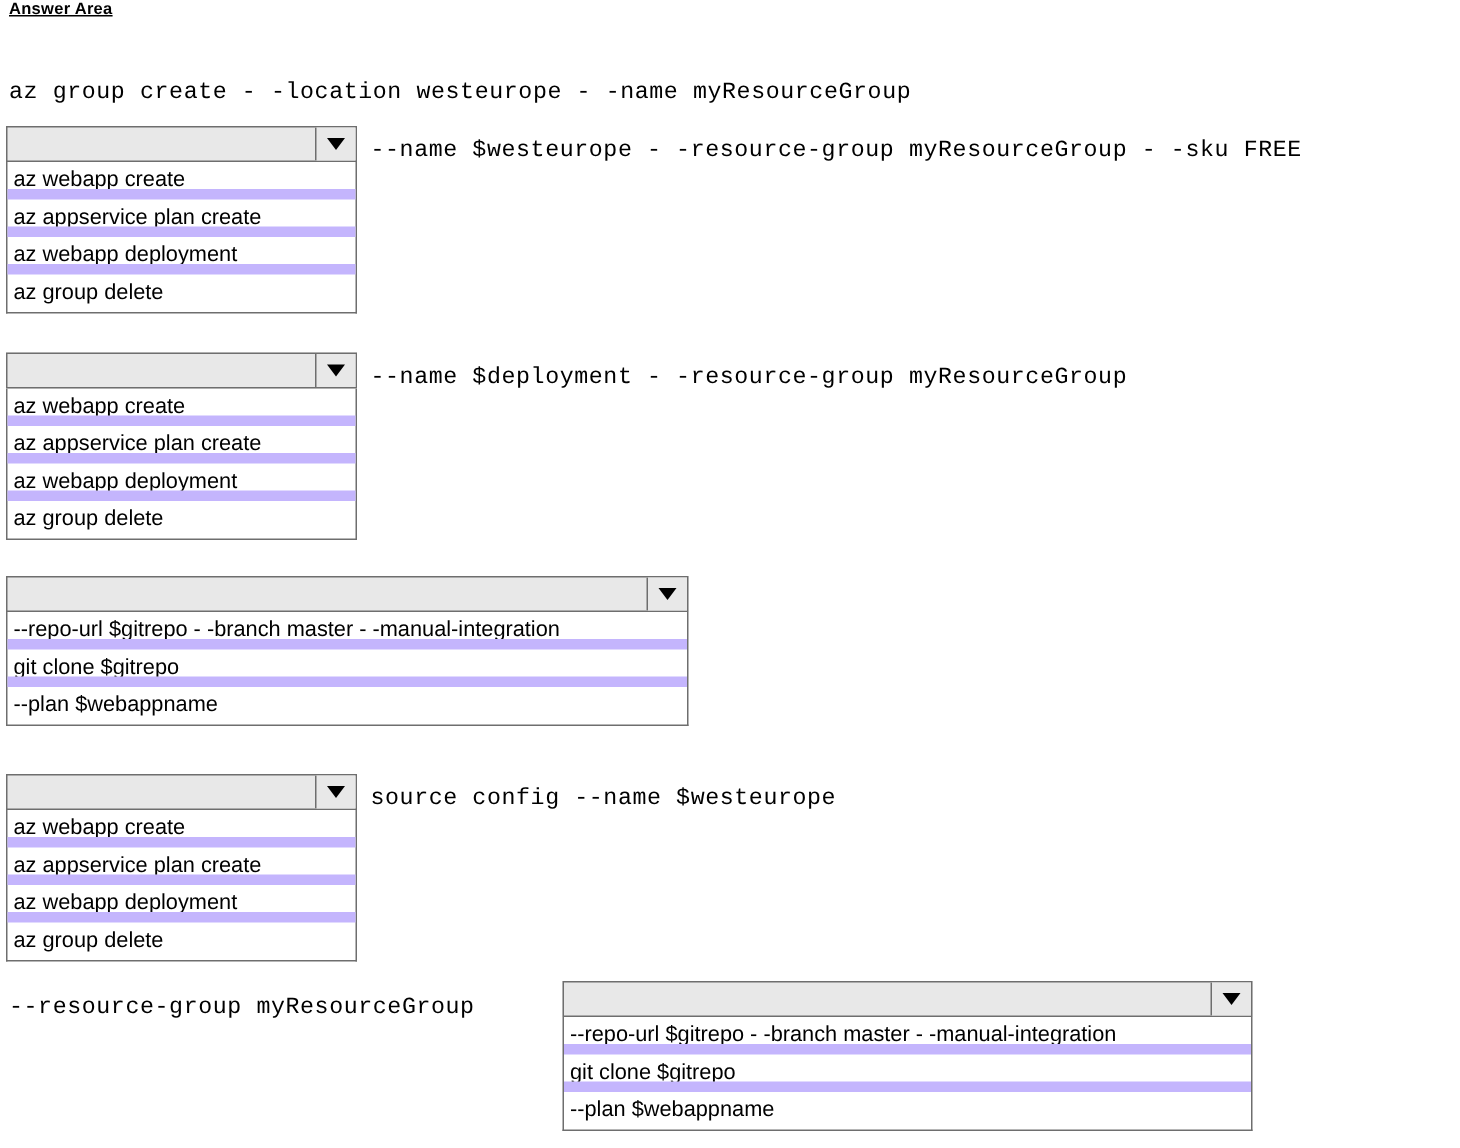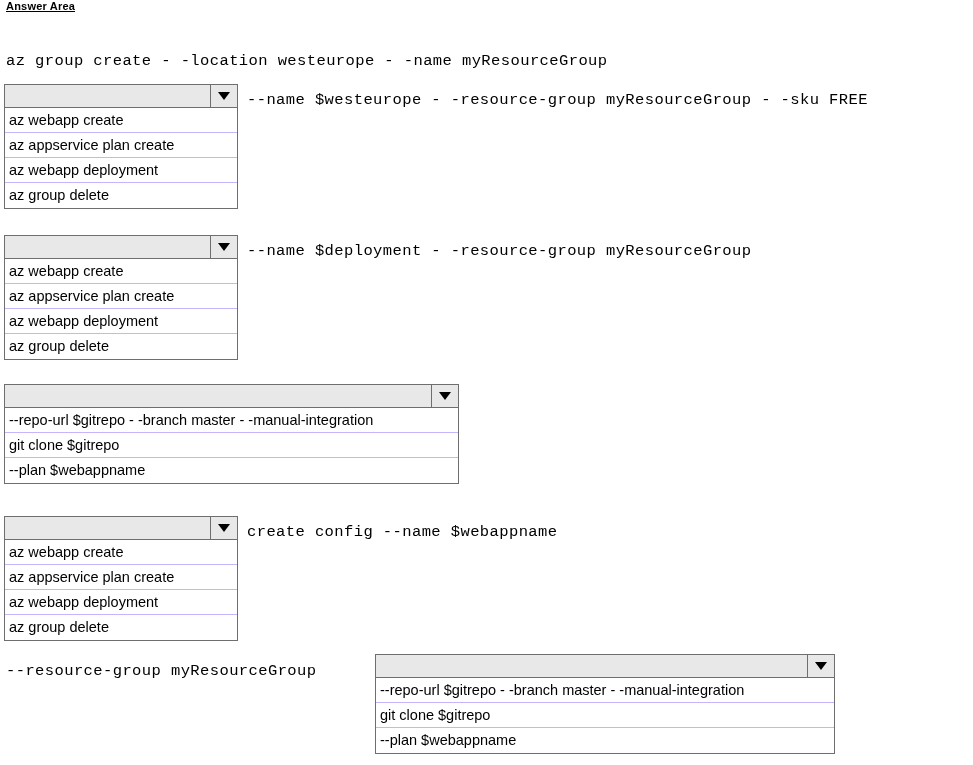--- a/index.html
+++ b/index.html
@@ -61,21 +61,21 @@
     border: 1px solid #6e6e6e;
     border-top: none;
     background: #ffffff;
     box-sizing: border-box;
   }
   .dd-item {
     height: 25px;
     line-height: 25px;
     padding-left: 4px;
     font-size: 14.5px;
-    border-bottom: 1px solid #c4b5fd;
+    border-bottom: 7px solid #c4b5fd;
     box-sizing: border-box;
     white-space: nowrap;
     overflow: hidden;
   }
   .dd-item:last-child {
     border-bottom: none;
   }
 </style>
 </head>
 <body>
@@ -148,21 +148,21 @@
     </span>
   </div>
   <div class="dd-list">
     <div class="dd-item">az webapp create</div>
     <div class="dd-item">az appservice plan create</div>
     <div class="dd-item">az webapp deployment</div>
     <div class="dd-item">az group delete</div>
   </div>
 </div>
 
-<div class="code-line" style="left:247px; top:523px;">create config --name $webappname</div>
+<div class="code-line" style="left:247px; top:523px;">source config --name $westeurope</div>
 
 <div class="code-line" style="left:6px; top:662px;text-align:center;">--resource-group myResourceGroup</div>
 
 <div class="dropdown" style="left:375px; top:654px; width:460px;">
   <div class="dd-head">
     <span class="dd-value"></span>
     <span class="dd-arrow-box">
       <svg width="14" height="10" viewBox="0 0 14 10">
           <polygon points="1,1 13,1 7,9" fill="#000000"></polygon>
         </svg>

